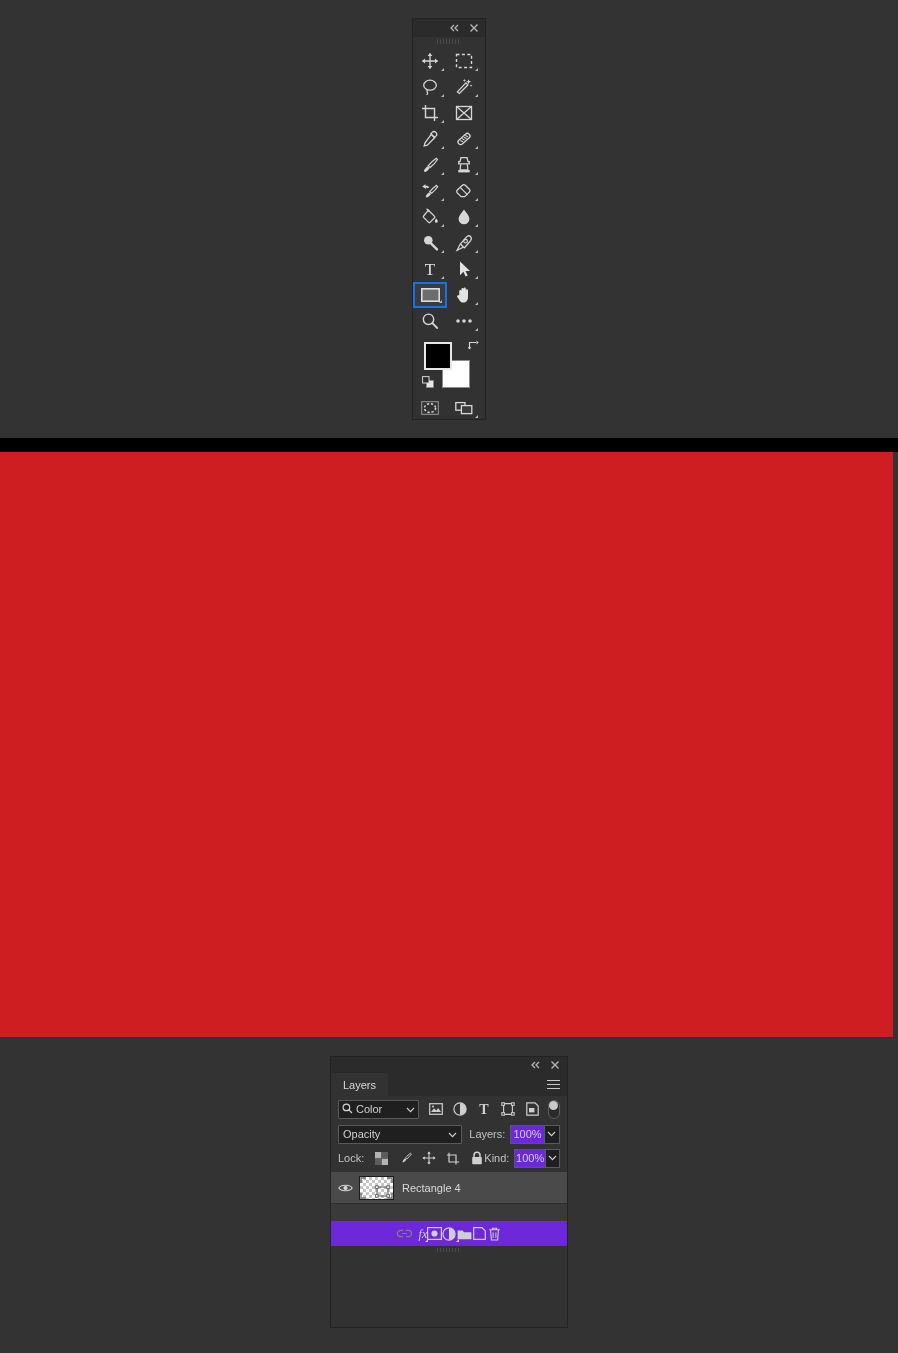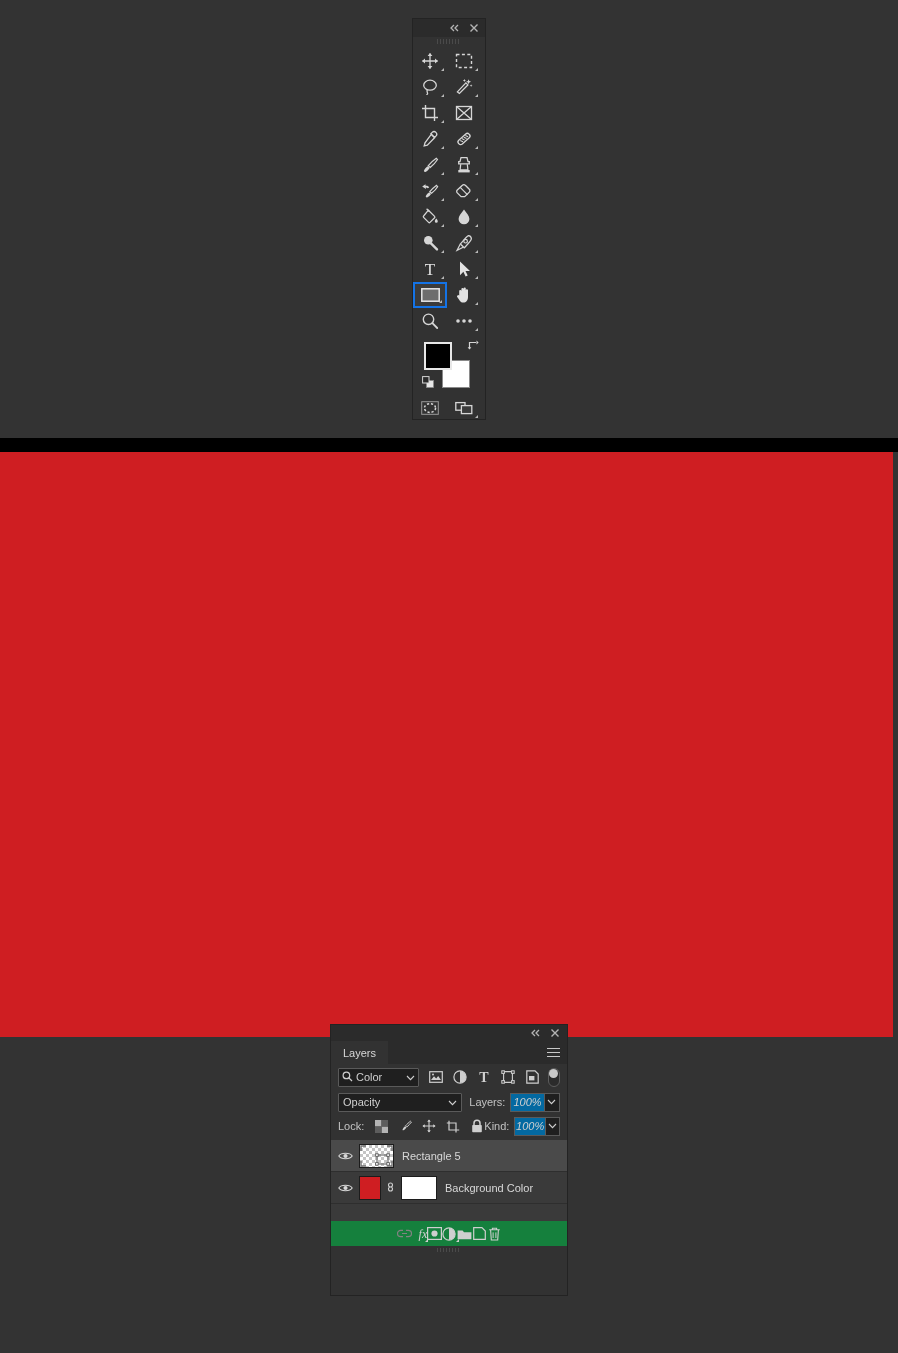--- a/index.html
+++ b/index.html
@@ -58,21 +58,21 @@
   #swatch-area{position:relative;height:56px;margin-top:3px;}
   #fg-swatch{position:absolute;left:11px;top:5px;width:28px;height:28px;background:#000;border:2px solid #e8e8e8;box-sizing:border-box;cursor:pointer;}
   #bg-swatch{position:absolute;left:29px;top:23px;width:28px;height:28px;background:#fff;border:1px solid #8a8a8a;box-sizing:border-box;cursor:pointer;z-index:-0;}
   #fg-swatch{z-index:2;}
   #swap-colors{position:absolute;right:6px;top:2px;width:12px;height:12px;cursor:pointer;}
   #default-colors{position:absolute;left:9px;bottom:5px;width:12px;height:12px;cursor:pointer;}
   #bottom-tools{display:flex;padding-top:2px;}
 
   
   #layers-panel{
-    position:absolute;left:330px;top:1024px;width:238px;height:272px;
+    position:absolute;left:330px;top:1056px;width:238px;height:272px;
     background:#323232;border:1px solid #232323;box-sizing:border-box;
   }
   #layers-titlebar{position:relative;height:16px;background:#2b2b2b;}
   .lp-collapse{position:absolute;right:25px;top:3px;width:12px;height:10px;cursor:pointer;}
   .lp-close{position:absolute;right:6px;top:2px;width:12px;height:12px;cursor:pointer;}
 
   #layers-tabstrip{position:relative;height:23px;background:#2b2b2b;display:flex;align-items:stretch;}
   #tab-layers{
     padding:0 12px;display:flex;align-items:center;
     background:#323232;color:#d8d8d8;font-size:11px;cursor:pointer;
@@ -93,23 +93,23 @@
   #filter-toggle .knob{position:absolute;left:0px;top:0px;width:9px;height:9px;border-radius:50%;background:#c9c9c9;}
 
   #blend-row{height:24px;display:flex;align-items:center;padding:0 7px;}
   #blend-select{
     width:130px;height:19px;background:#1f1f1f;border:1px solid #5a5a5a;
     display:flex;align-items:center;padding:0 4px;box-sizing:border-box;border-radius:1px;cursor:pointer;
   }
   #blend-select .bl-label{flex:1;color:#cfcfcf;font-size:11px;}
   .lbl{color:#c2c2c2;font-size:11px;margin:0 5px 0 7px;}
   .num-box{
-    width:35px;height:19px;background:#0369a1;border:1px solid #5a5a5a;border-right:none;
+    width:35px;height:19px;background:#6d28d9;border:1px solid #5a5a5a;border-right:none;
     display:flex;align-items:center;justify-content:center;color:#cfcfcf;font-size:11px;
-    box-sizing:border-box;cursor:text;font-style:italic;
+    box-sizing:border-box;cursor:text;
   }
   .num-arrow{
     width:17px;height:19px;background:#1f1f1f;border:1px solid #5a5a5a;
     display:flex;align-items:center;justify-content:center;box-sizing:border-box;cursor:pointer;
   }
 
   #lock-row{height:24px;display:flex;align-items:center;padding:0 7px;}
   #lock-row .lock-icons{display:flex;align-items:center;gap:10px;margin-left:5px;}
   #lock-row .lock-icons .li{width:14px;height:14px;display:flex;align-items:center;justify-content:center;cursor:pointer;}
 
@@ -133,21 +133,21 @@
     position:relative;
   }
   .layer-name{margin-left:8px;font-size:11px;color:#d8d8d8;white-space:nowrap;}
   .layer-name.italic{font-style:italic;}
   .link-icon{margin:0 5px;width:10px;cursor:pointer;}
   .lock-badge{position:absolute;right:10px;top:9px;cursor:pointer;}
   #layer-list-pad{height:17px;background:#3a3a3a;}
 
   #layers-footer{
     height:25px;display:flex;align-items:center;justify-content:center;
-    background:#15803d;
+    background:#6d28d9;
   }
   #layers-footer .ft{width:15px;height:15px;display:flex;align-items:center;justify-content:center;position:relative;cursor:pointer;}
   #layers-bottomgrip{height:7px;display:flex;align-items:center;justify-content:center;}
   #layers-bottomgrip .grip{width:24px;height:4px;background:repeating-linear-gradient(to right,#4a4a4a 0 1px,transparent 1px 3px);}
 </style>
 </head>
 <body>
 
 <div id="canvas-area">
   <div id="canvas-black-bar"></div>
@@ -561,39 +561,23 @@
       <span class="thumb checker" style="width:35px">
         <svg width="33" height="22" viewBox="0 0 33 22" style="position:absolute;left:0;top:0">
           <path d="M1 6 L1 1 L6 1 M27 1 L32 1 L32 6 M1 16 L1 21 L6 21 M27 21 L32 21 L32 16" fill="none" stroke="#707070" stroke-width="1.4"></path>
           <rect x="17" y="10" width="11" height="9" fill="none" stroke="#707070" stroke-width="1.2"></rect>
           <rect x="15.6" y="8.8" width="2.6" height="2.6" fill="#f0f0f0" stroke="#555" stroke-width="0.8"></rect>
           <rect x="26.8" y="8.8" width="2.6" height="2.6" fill="#f0f0f0" stroke="#555" stroke-width="0.8"></rect>
           <rect x="15.6" y="17.6" width="2.6" height="2.6" fill="#f0f0f0" stroke="#555" stroke-width="0.8"></rect>
           <rect x="26.8" y="17.6" width="2.6" height="2.6" fill="#f0f0f0" stroke="#555" stroke-width="0.8"></rect>
         </svg>
       </span>
-      <span class="layer-name">Rectangle 5</span>
-    </div>
-
-    <div class="layer-row">
-      <span class="eye-cell">
-        <svg width="15" height="10" viewBox="0 0 15 10">
-            <path d="M0.8 5 C3 1.4 12 1.4 14.2 5 C12 8.6 3 8.6 0.8 5 Z" fill="none" stroke="#d8d8d8" stroke-width="1.1"></path>
-            <circle cx="7.5" cy="5" r="2.1" fill="#d8d8d8"></circle>
-          </svg>
-      </span>
-      <span class="thumb" style="width:22px;background:#cf1e22;"></span>
-      <span class="link-icon">
-        <svg width="9" height="14" viewBox="0 0 9 14">
-            <path d="M4.5 3 a2 2 0 0 1 0 4 a2 2 0 0 1 0-4 Z M4.5 7 a2 2 0 0 1 0 4 a2 2 0 0 1 0-4 Z" fill="none" stroke="#cfcfcf" stroke-width="1.1"></path>
-          </svg>
-      </span>
-      <span class="thumb" style="width:36px;background:#ffffff;"></span>
-      <span class="layer-name">Background Color</span>
-    </div>
+      <span class="layer-name">Rectangle 4</span>
+    </div>
+
 
 
     <div id="layer-list-pad"></div>
   </div>
 
   <div id="layers-footer">
     <span class="ft">
       <svg width="15" height="9" viewBox="0 0 15 9">
           <path d="M6 1.4 H3.6 a3.1 3.1 0 0 0 0 6.2 H6 M9 1.4 h2.4 a3.1 3.1 0 0 1 0 6.2 H9 M5 4.5 h5" fill="none" stroke="#828282" stroke-width="1.2"></path>
         </svg>

